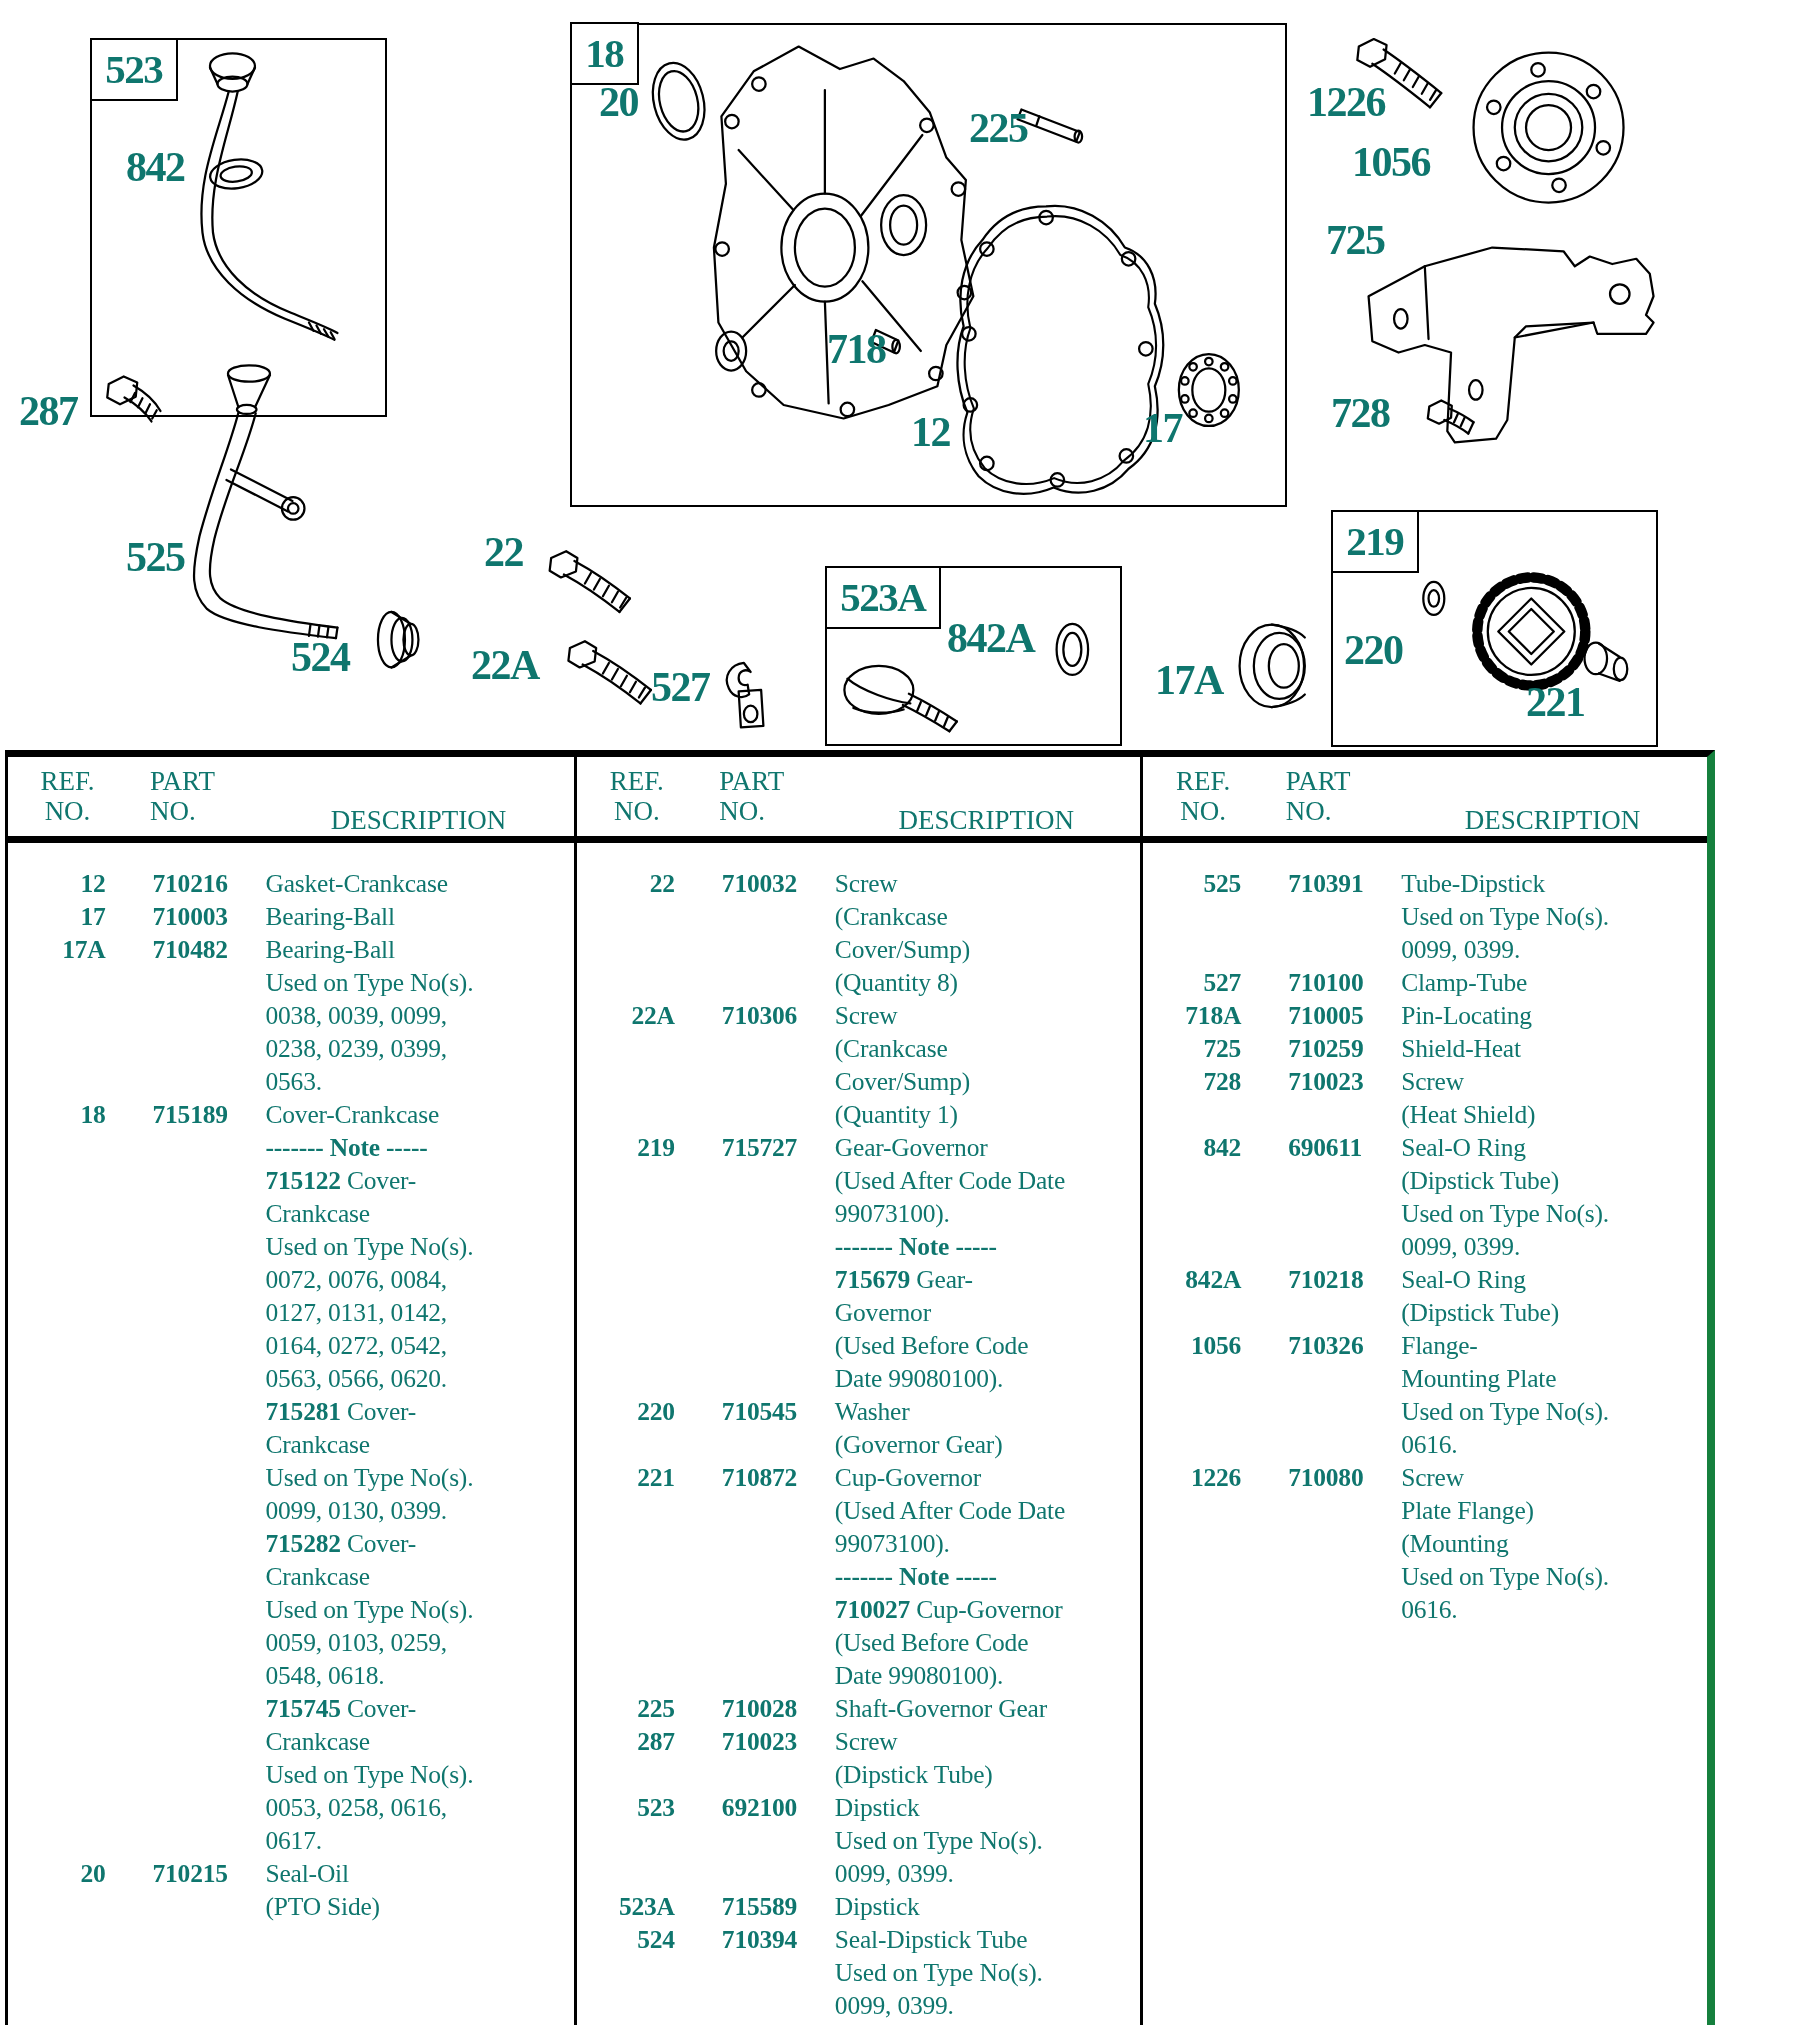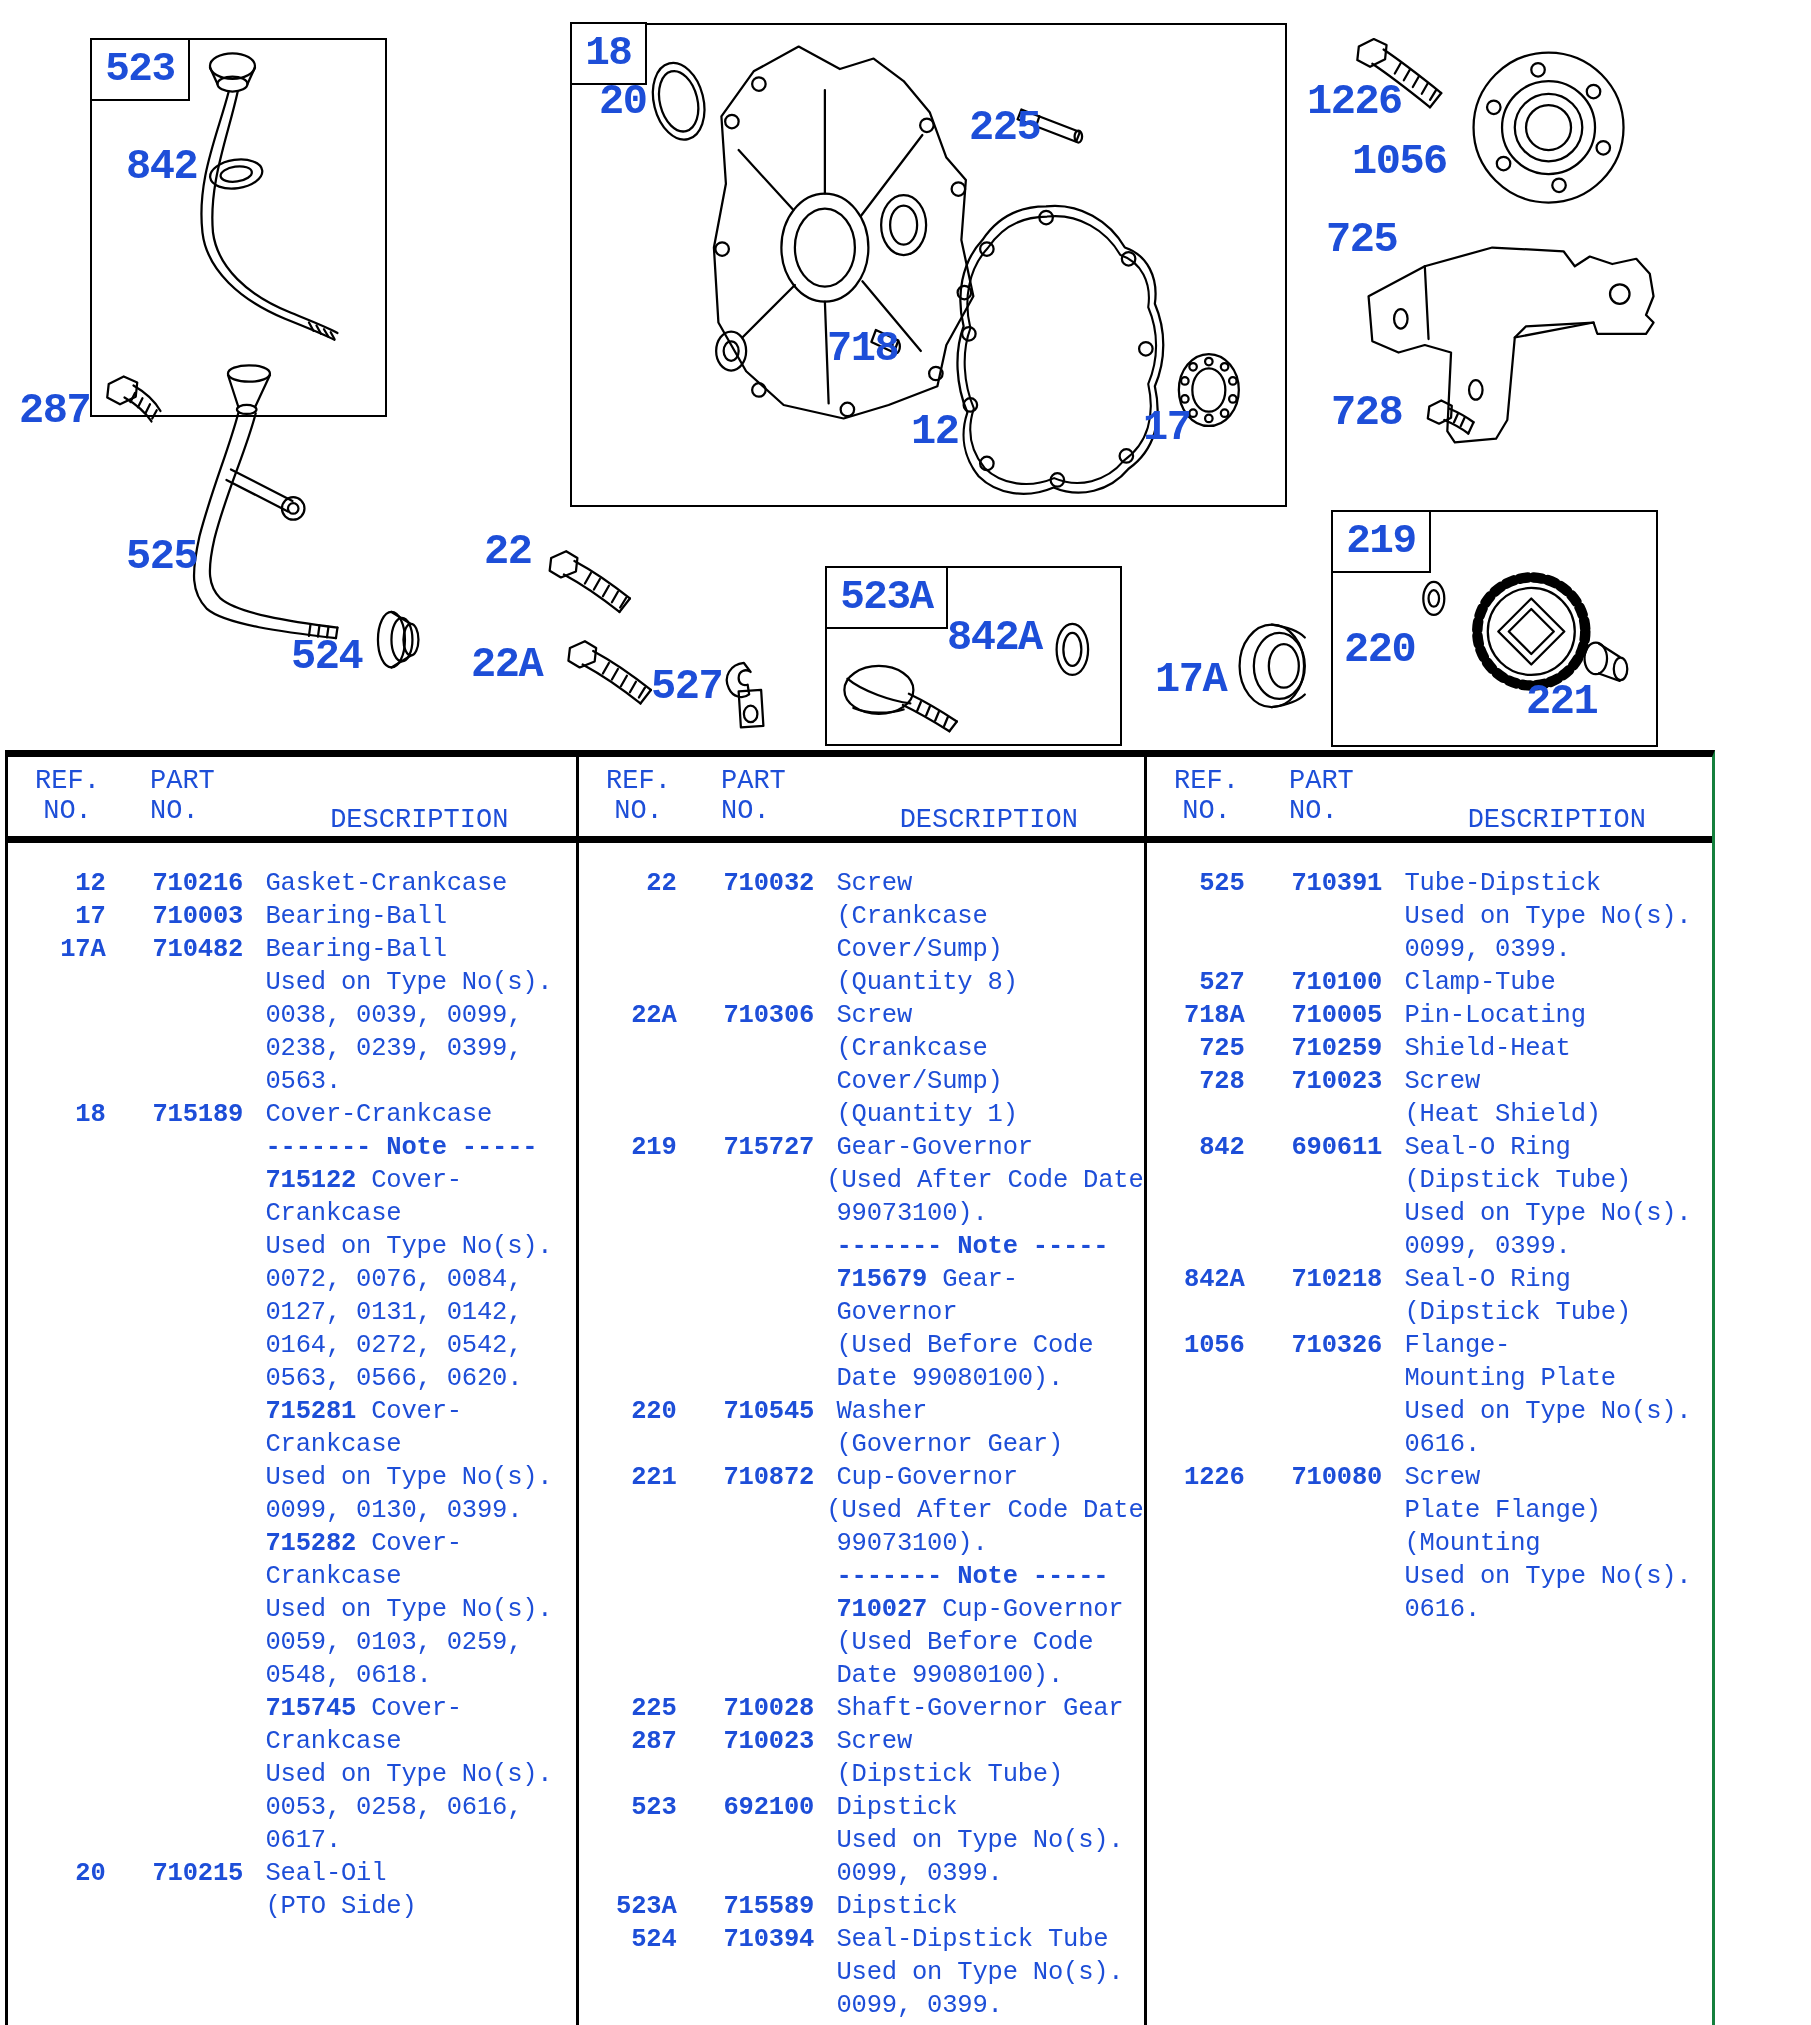--- a/index.html
+++ b/index.html
@@ -1,25 +1,25 @@
 <!DOCTYPE html>
 <html style="font-size:12px"><head>
 <meta charset="utf-8">
 <style>
   html,body{margin:0;padding:0;background:#fff;}
   .page{position:relative;width:1811px;height:2025px;background:#ffffff;overflow:hidden;
-        font-family:Liberation Mono, monospace;color:#1d4ed8;}
+        font-family:Liberation Serif, serif;color:#0f766e;}
   .diagram-svg{position:absolute;left:0;top:0;}
   .overlay{position:absolute;left:0;top:0;width:1811px;height:750px;}
   .callout{position:absolute;font-weight:700;font-size:42px;letter-spacing:-1.5px;line-height:1;white-space:nowrap;}
   .pbox{position:absolute;border:2.3px solid #000;}
   .pbox-label{position:absolute;top:-2.3px;left:-2.3px;border:2.3px solid #000;background:#fff;
               font-weight:700;font-size:41px;letter-spacing:-1.5px;line-height:1;padding:9px 13.5px;}
   .parts-table{position:absolute;left:4.5px;top:750px;width:1710px;height:1275px;box-sizing:border-box;
-               border-top:7.5px solid #000;border-left:3px solid #000;border-right:3px solid #15803d;
+               border-top:7.5px solid #000;border-left:3px solid #000;border-right:8px solid #15803d;
                display:flex;}
   .tcol{width:570px;box-sizing:border-box;overflow:hidden;}
   .tcol + .tcol{border-left:3px solid #000;}
   .thead{height:70px;border-bottom:7.5px solid #000;display:flex;align-items:flex-start;
          font-size:27px;line-height:30px;padding-top:9px;box-sizing:content-box;}
   .h-ref{width:120px;text-align:center;}
   .h-part{width:113px;margin-left:22.5px;text-align:left;}
   .h-desc{flex:1;text-align:center;align-self:flex-end;padding-bottom:1.5px;}
   .trows{padding-top:24px;}
   .tline{display:flex;line-height:33px;font-size:25.5px;letter-spacing:-0.2px;white-space:nowrap;}

